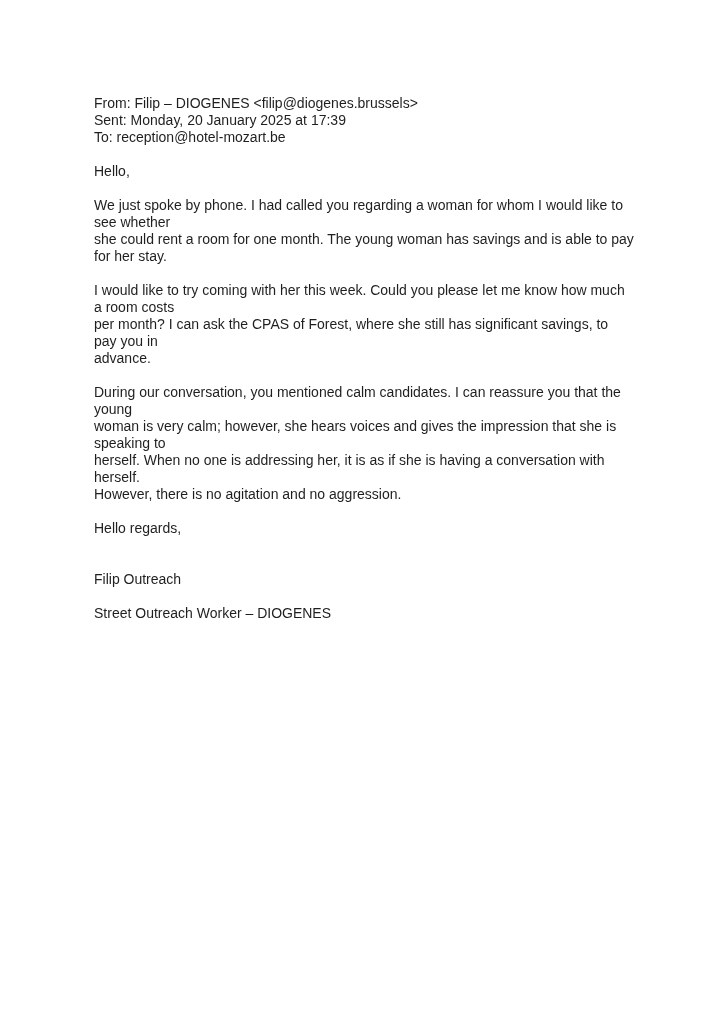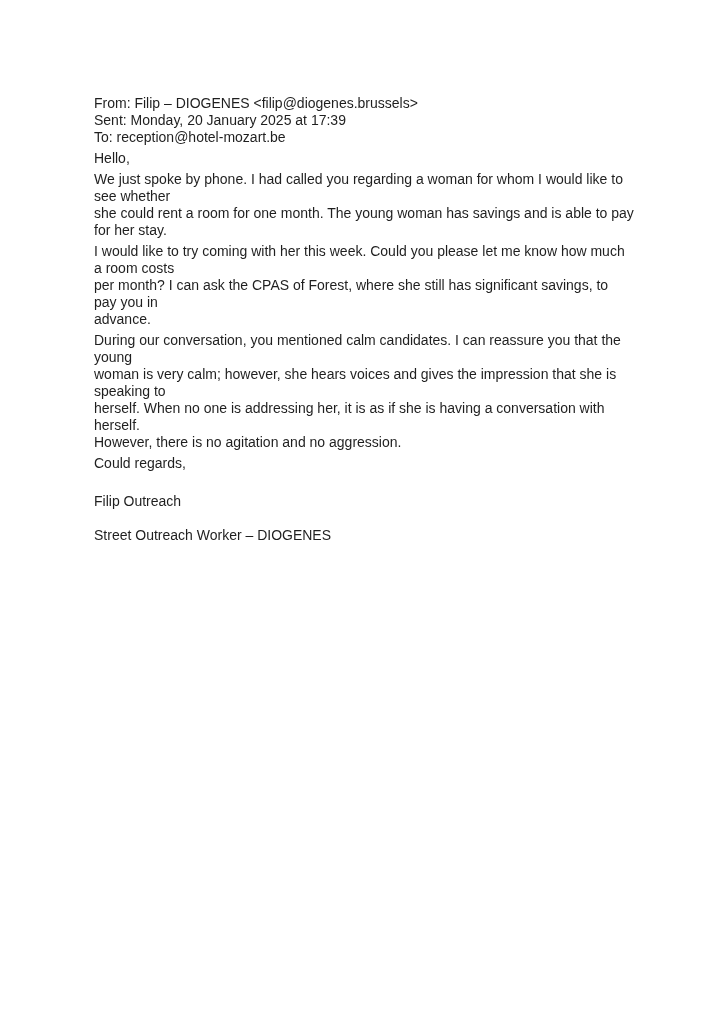--- a/index.html
+++ b/index.html
@@ -23,21 +23,21 @@
   .email-body {
     width: 540px;
     font-size: 14px;
     line-height: 17px;
     color: #1f1f1f;
   }
   .hdr-line {
     white-space: nowrap;
   }
   .block {
-    margin-top: 4px;
+    margin-top: 17px;
     white-space: pre-line;
   }
   .signature div {
     white-space: nowrap;
   }
 </style>
 </head>
 <body>
 
 <div class="page">
@@ -56,21 +56,21 @@
 
     <div class="block">I would like to try coming with her this week. Could you please let me know how much a room costs
 per month? I can ask the CPAS of Forest, where she still has significant savings, to pay you in
 advance.</div>
 
     <div class="block">During our conversation, you mentioned calm candidates. I can reassure you that the young
 woman is very calm; however, she hears voices and gives the impression that she is speaking to
 herself. When no one is addressing her, it is as if she is having a conversation with herself.
 However, there is no agitation and no aggression.</div>
 
-    <div class="block">Could regards,</div>
+    <div class="block">Hello regards,</div>
 
     <div class="block signature">
       <div>Filip Outreach</div>
       <div>Street Outreach Worker – DIOGENES</div>
     </div>
 
   </div>
 </div>
 
 </body></html>

